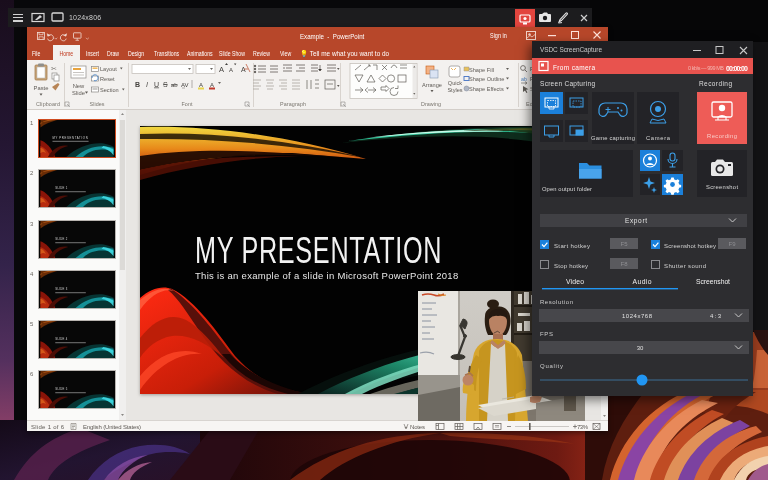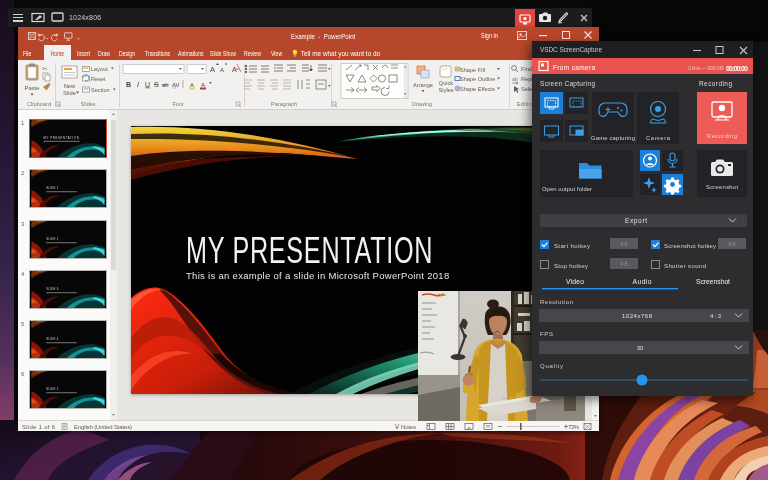--- a/index.html
+++ b/index.html
@@ -6,21 +6,21 @@
 html,body { width:768px; height:480px; overflow:hidden; background:#060608; font-family:"Liberation Sans", sans-serif; }
 #stage { position:absolute; left:0; top:0; width:768px; height:480px; }
 .abs { position:absolute; }
 
 #topbar { left:8px; top:8px; width:584px; height:19px; background:#1c1c1e; color:#e8e8e8; }
 #topbar .ham { left:5px; top:6px; width:10px; height:8px; }
 #topbar .ham i { display:block; height:1.3px; background:#d2d2d2; margin-bottom:1.9px; }
 #topbar .res { left:61px; top:6px; font-size:7px; color:#cfcfcf; letter-spacing:0.2px; }
 #rectab { left:507px; top:1px; width:20px; height:23px; background:#e2453e; }
 
-#ppt { left:18px; top:27px; width:581px; height:404px; background:#f1efed; box-shadow:0 2px 5px rgba(0,0,0,0.45); }
+#ppt { left:27px; top:27px; width:581px; height:404px; background:#f1efed; box-shadow:0 2px 5px rgba(0,0,0,0.45); }
 #ptitle { left:0; top:0; width:581px; height:18px; background:#b7472a; color:#fff; }
 #ptitle .tname { left:273px; top:5px; font-size:7.5px; color:#ffffff; transform:scaleX(0.82); transform-origin:0 0; white-space:nowrap; }
 #ptitle .signin { left:463px; top:5px; font-size:7px; color:#ffffff; transform:scaleX(0.78); transform-origin:0 0; }
 #ptabs { left:0; top:18px; width:581px; height:15px; background:#b7472a; color:#fff; font-size:7px; }
 #ptabs span { position:absolute; top:4.5px; transform:scaleX(0.74); transform-origin:0 0; white-space:nowrap; }
 #ptabs .sel { background:#f3f1ef; color:#c03b20; top:0; height:15px; padding-top:4.5px; transform:none; }
 #ptabs .sel i { display:inline-block; transform:scaleX(0.74); font-style:normal; }
 #ribbon { left:0; top:33px; width:581px; height:50px; background:#f3f1ef; border-bottom:1px solid #d3cec9; color:#5a5651; }
 #pcontent { left:0; top:83px; width:581px; height:310px; background:#e8e6e3; }
 #lpanel { left:0; top:0; width:99px; height:310px; background:#fafaf9; }

